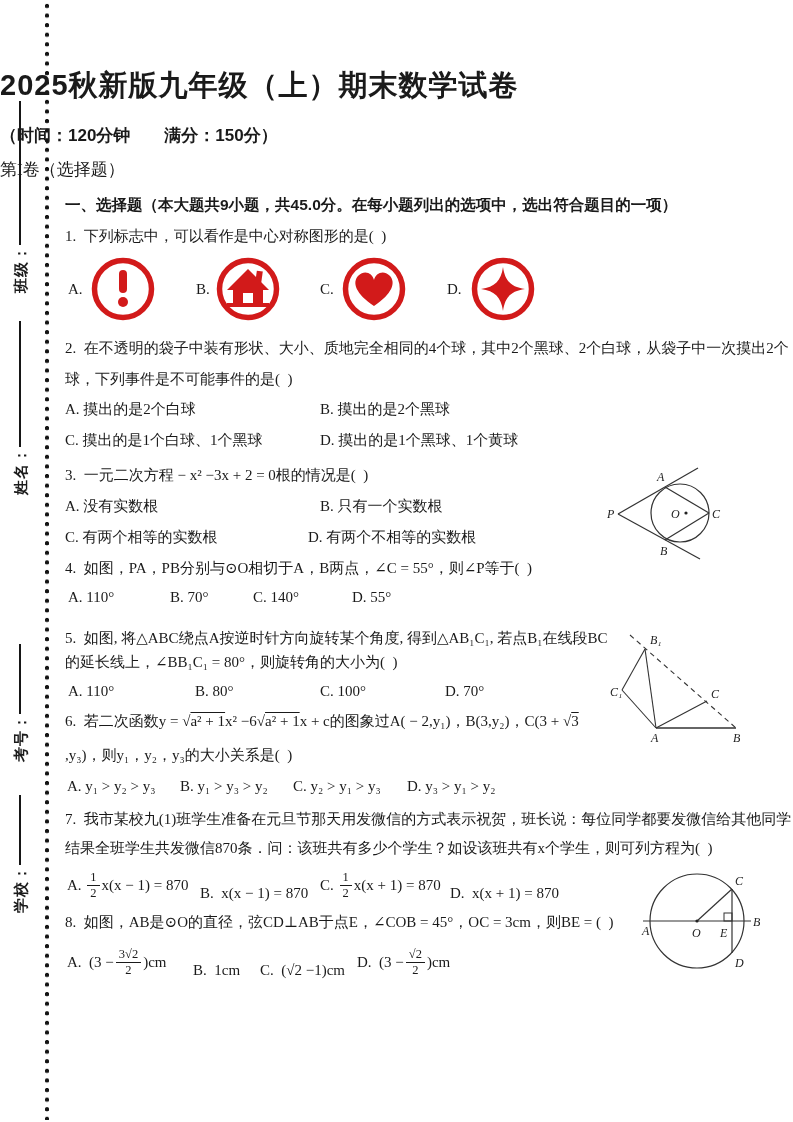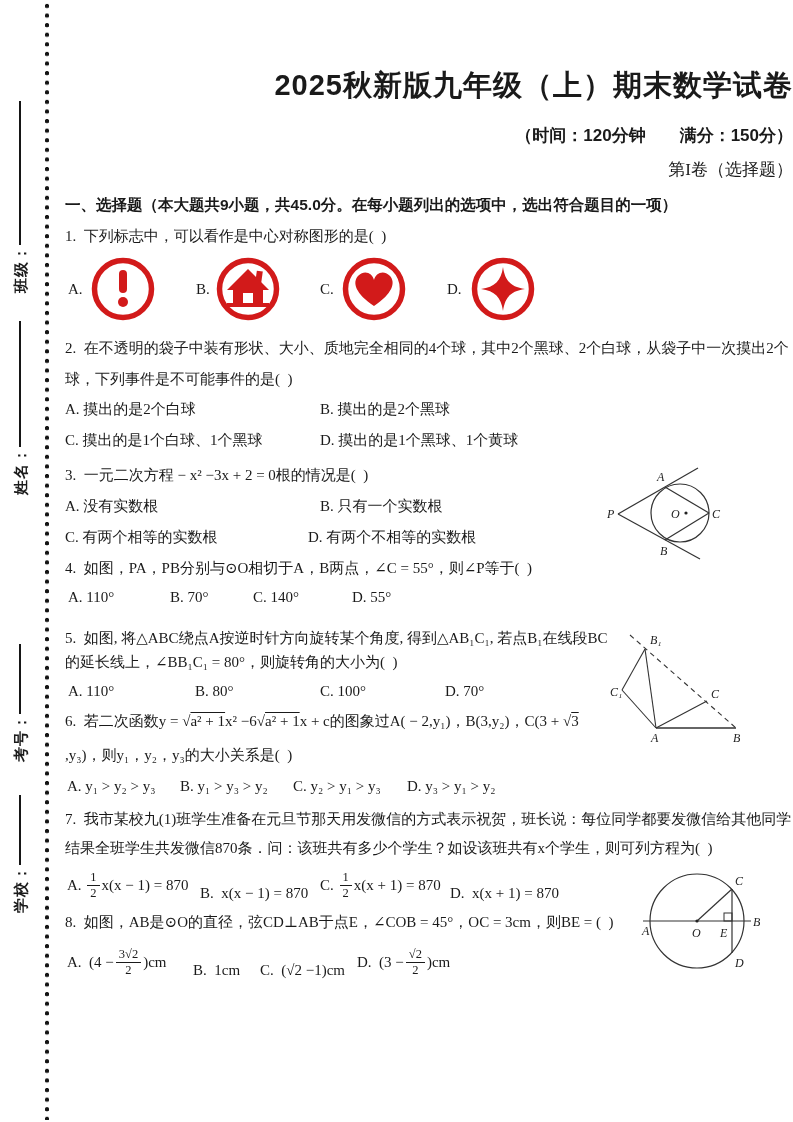--- a/index.html
+++ b/index.html
@@ -14,21 +14,21 @@
     background-size:6px 9.6px;background-repeat:repeat-y;
   }
   
   .m-unit{
     position:absolute;height:20px;display:flex;align-items:center;
     transform:rotate(-90deg);transform-origin:center center;
   }
   .m-label{font-size:15px;font-weight:bold;white-space:pre;letter-spacing:1px;}
   .m-line{flex:1;border-bottom:2px solid #161616;margin-bottom:2px;}
   
-  .hdr{position:absolute;left:0;width:793px;text-align:right;}
+  .hdr{position:absolute;left:0;width:793px;text-align:left;}
   .title{font-family:"Liberation Sans","DejaVu Sans",sans-serif;font-weight:bold;font-size:29px;letter-spacing:1px;}
   .meta{font-family:"Liberation Sans","DejaVu Sans",sans-serif;font-weight:bold;font-size:17px;}
   .volume{font-size:17px;font-weight:normal;}
   
   .line{position:absolute;white-space:pre;font-size:15px;line-height:20px;}
   .bold-sans{font-family:"Liberation Sans","DejaVu Sans",sans-serif;font-weight:bold;font-size:15.5px;}
   .opt{position:absolute;white-space:pre;top:0;}
   .row{position:absolute;height:22px;}
   .frow{position:absolute;height:36px;}
   .frow .opt{display:inline-flex;align-items:center;height:36px;}
@@ -184,21 +184,21 @@
   <div class="line" style="left:65px;top:838px;">结果全班学生共发微信870条．问：该班共有多少个学生？如设该班共有x个学生，则可列方程为(  )</div>
   <div class="frow" style="left:0;top:867px;width:793px;">
     <span class="opt line" style="left:67px;"><span>A. </span><span class="frac"><span class="num">1</span><span class="den">2</span></span><span>x(x − 1) = 870</span></span>
     <span class="opt line plain" style="left:200px;">B.  x(x − 1) = 870</span>
     <span class="opt line" style="left:320px;"><span>C. </span><span class="frac"><span class="num">1</span><span class="den">2</span></span><span>x(x + 1) = 870</span></span>
     <span class="opt line plain" style="left:450px;">D.  x(x + 1) = 870</span>
   </div>
 
   <div class="line" style="left:65px;top:912px;">8.  如图，AB是⊙O的直径，弦CD⊥AB于点E，∠COB = 45°，OC = 3cm，则BE = (  )</div>
   <div class="frow" style="left:0;top:944px;width:793px;">
-    <span class="opt line" style="left:67px;"><span>A.  (4 −</span><span class="frac"><span class="num">3√2</span><span class="den">2</span></span><span>)cm</span></span>
+    <span class="opt line" style="left:67px;"><span>A.  (3 −</span><span class="frac"><span class="num">3√2</span><span class="den">2</span></span><span>)cm</span></span>
     <span class="opt line plain" style="left:193px;">B.  1cm</span>
     <span class="opt line plain" style="left:260px;">C.  (√2 −1)cm</span>
     <span class="opt line" style="left:357px;"><span>D.  (3 −</span><span class="frac"><span class="num">√2</span><span class="den">2</span></span><span>)cm</span></span>
   </div>
 
   <svg class="diag" style="left:640px;top:856px;" width="153" height="124" viewBox="0 0 153 124">
     <circle cx="57" cy="65" r="47" fill="none" stroke="#333" stroke-width="1.2"></circle>
     <line x1="3" y1="65" x2="111" y2="65" stroke="#333" stroke-width="1.2"></line>
     <line x1="92" y1="33" x2="92" y2="97" stroke="#333" stroke-width="1.2"></line>
     <line x1="57" y1="65" x2="92" y2="33" stroke="#333" stroke-width="1.2"></line>

